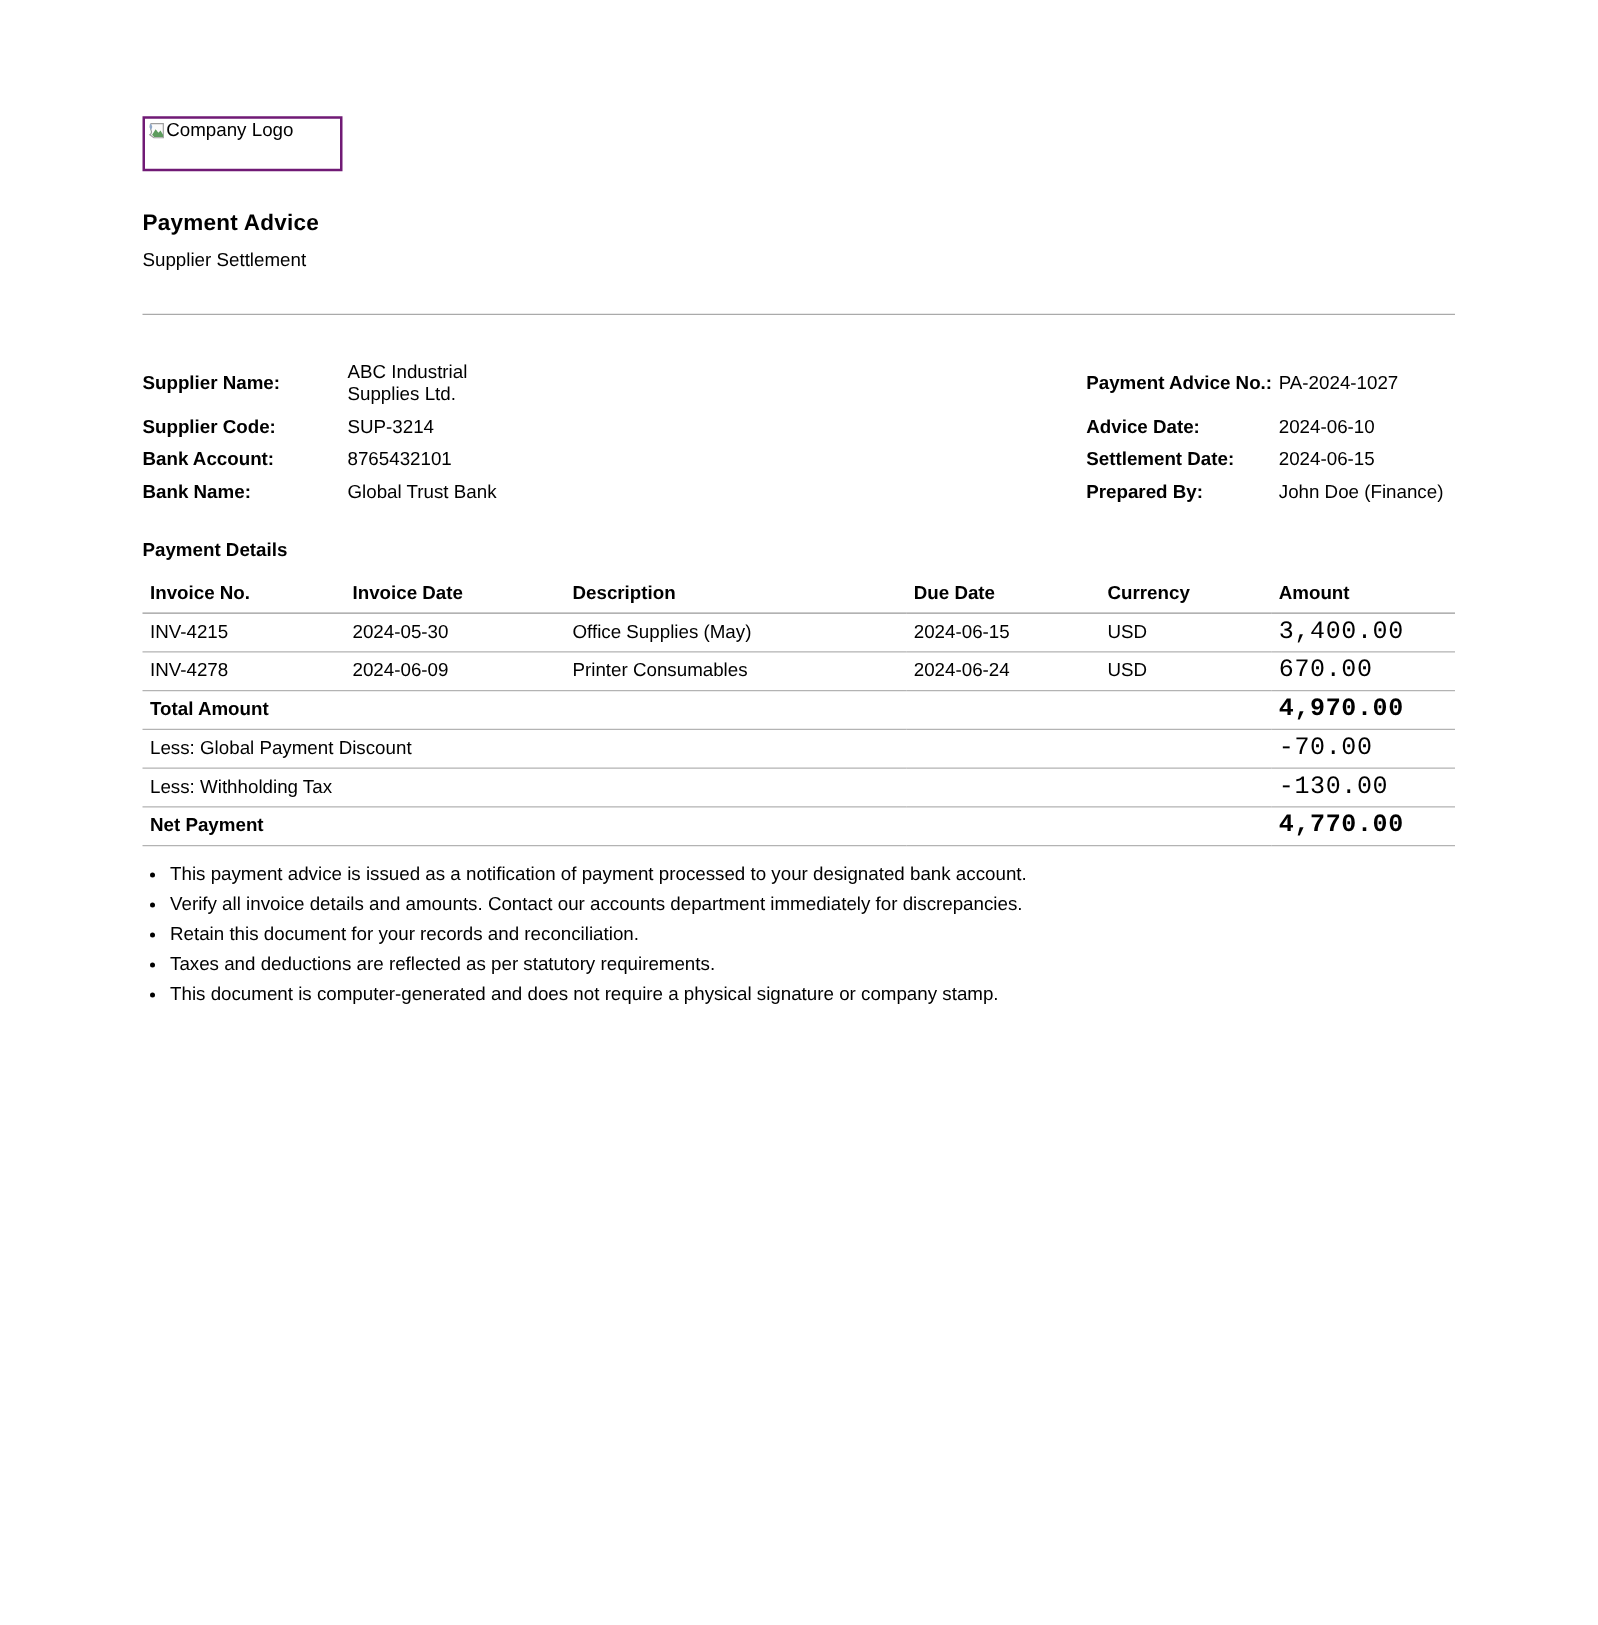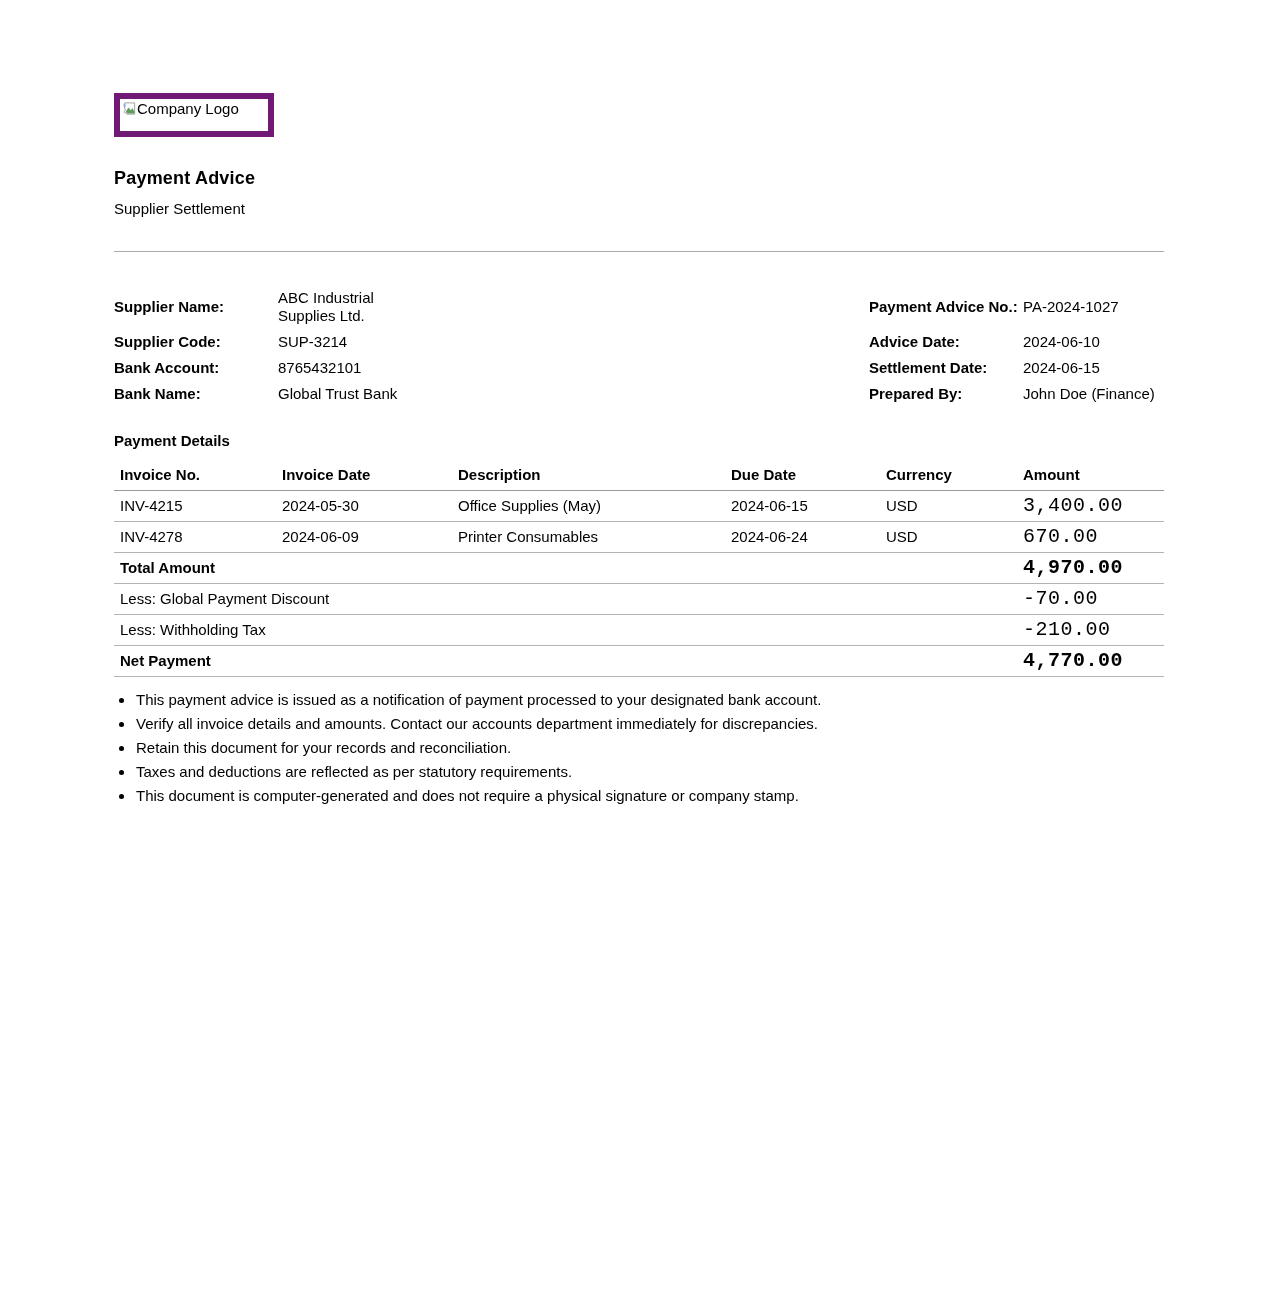--- a/index.html
+++ b/index.html
@@ -14,21 +14,21 @@
     overflow: hidden;
   }
   .page { width: 1278px; height: 1300px; position: relative; }
   .content { margin: 0 114px; width: 1050px; }
 
   
   .logo-box {
     margin-top: 93px;
     width: 160px;
     height: 44px;
-    border: 6px solid #701a75;
+    border: 2px solid #701a75;
     display: flex;
     align-items: flex-start;
     padding: 1px;
     overflow: hidden;
   }
   .broken-icon { width: 16px; height: 16px; flex: 0 0 16px; margin-top: 1px; }
   .logo-alt { line-height: 17px; white-space: nowrap; }
 
   
   h1.title {
@@ -219,21 +219,21 @@
         <tr class="sum-bold">
           <td colspan="5">Total Amount</td>
           <td class="amount">4,970.00</td>
         </tr>
         <tr>
           <td colspan="5">Less: Global Payment Discount</td>
           <td class="amount">-70.00</td>
         </tr>
         <tr>
           <td colspan="5">Less: Withholding Tax</td>
-          <td class="amount">-210.00</td>
+          <td class="amount">-130.00</td>
         </tr>
         <tr class="sum-bold">
           <td colspan="5">Net Payment</td>
           <td class="amount">4,770.00</td>
         </tr>
       </tbody>
     </table>
 
     <ul class="notes-list">
       <li>This payment advice is issued as a notification of payment processed to your designated bank account.</li>

